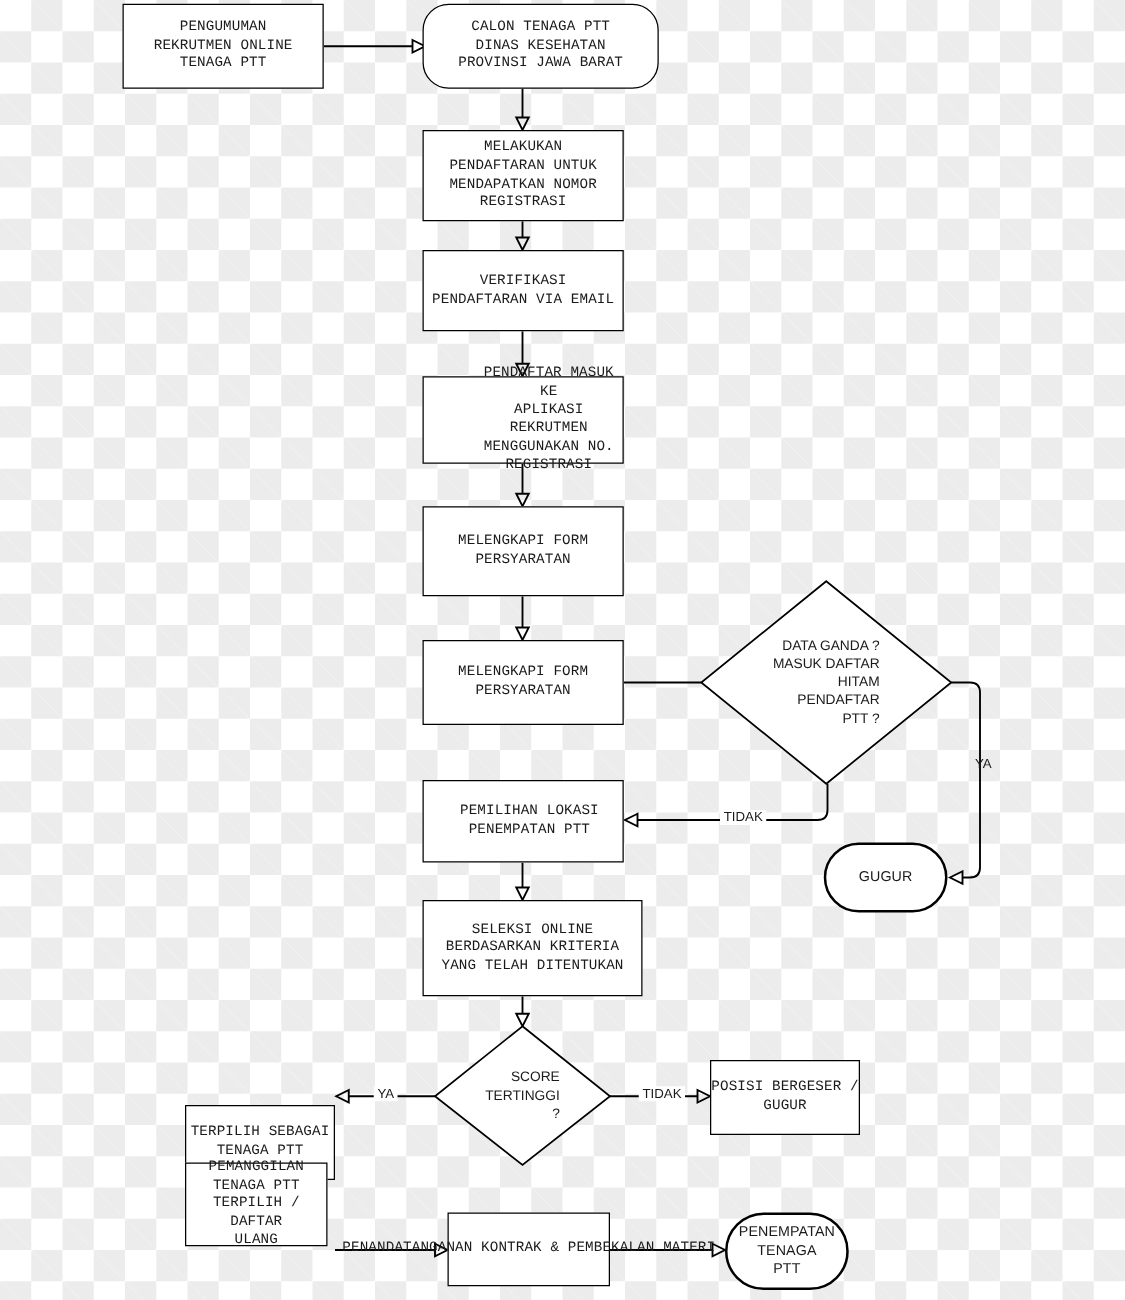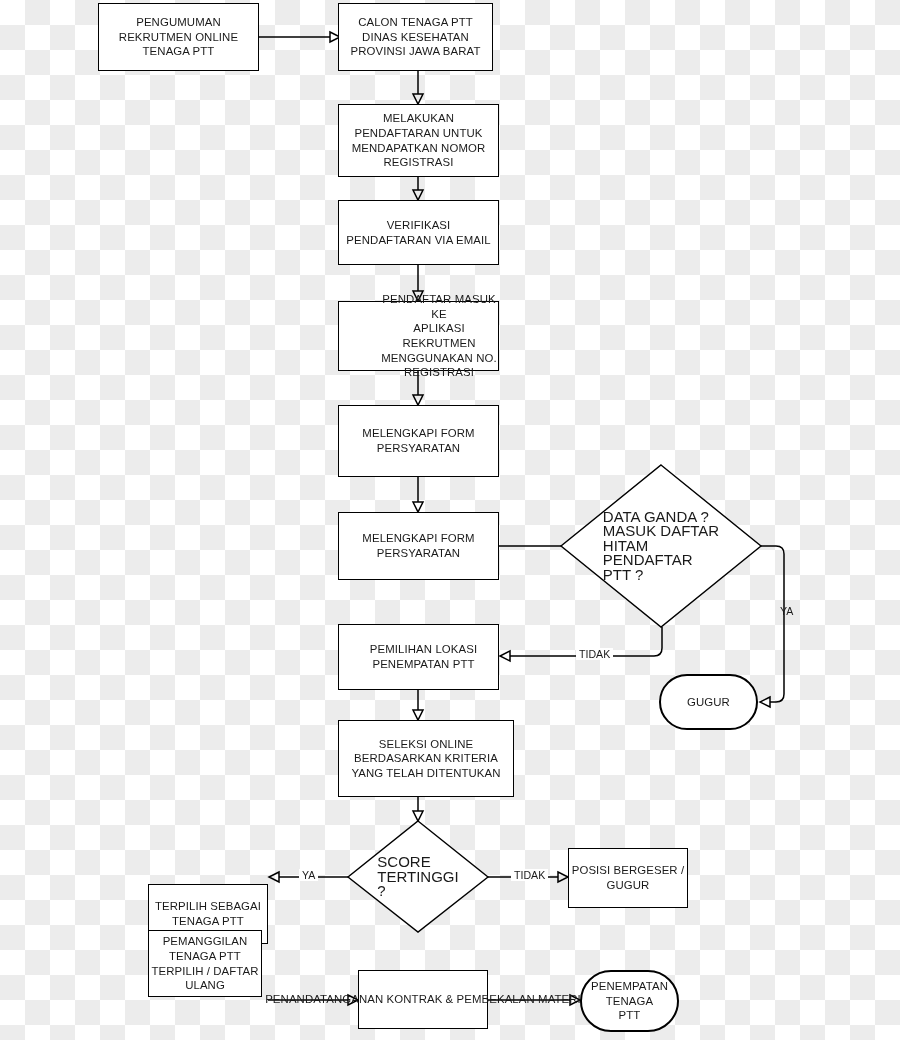--- a/index.html
+++ b/index.html
@@ -34,33 +34,34 @@
     text-align: center;
     color: #1a1a1a;
     font-size: 11.4px;
     line-height: 14.6px;
     letter-spacing: 0.1px;
     white-space: pre-line;
     background: #ffffff;
   }
   .rect {
     border: 1.6px solid #000000;
+    font-family: Liberation Mono, monospace;
   }
   .terminator {
     border: 2.6px solid #000000;
     border-radius: 999px;
   }
   .diamond-label {
     position: absolute;
     display: flex;
     align-items: center;
     justify-content: center;
-    text-align: left;
+    text-align: right;
     color: #1a1a1a;
-    font-size: 15px;
+    font-size: 11px;
     line-height: 14.6px;
     white-space: pre-line;
     pointer-events: none;
   }
   .edge-label {
     position: absolute;
     font-size: 10.6px;
     color: #1a1a1a;
     background: transparent;
     white-space: nowrap;
@@ -150,21 +151,21 @@
 
   <svg class="diamonds" viewBox="0 0 900 1040">
     <polygon points="661,465 761,546 661,627 561,546"></polygon>
     <polygon points="418,821 488,877 418,932 348,877"></polygon>
   </svg>
 
   <div class="node rect" style="left:98px; top:3px; width:161px; height:68px;">PENGUMUMAN
 REKRUTMEN ONLINE
 TENAGA PTT</div>
 
-  <div class="node rect" style="left:338px; top:3px; width:155px; height:68px;">CALON TENAGA PTT
+  <div class="node rect" style="left:338px; top:3px; width:189px; height:68px;border-radius:21px;">CALON TENAGA PTT
 DINAS KESEHATAN
 PROVINSI JAWA BARAT</div>
 
   <div class="node rect" style="left:338px; top:104px; width:161px; height:73px;">MELAKUKAN
 PENDAFTARAN UNTUK
 MENDAPATKAN NOMOR
 REGISTRASI</div>
 
   <div class="node rect" style="left:338px; top:200px; width:161px; height:65px;">VERIFIKASI
 PENDAFTARAN VIA EMAIL</div>

